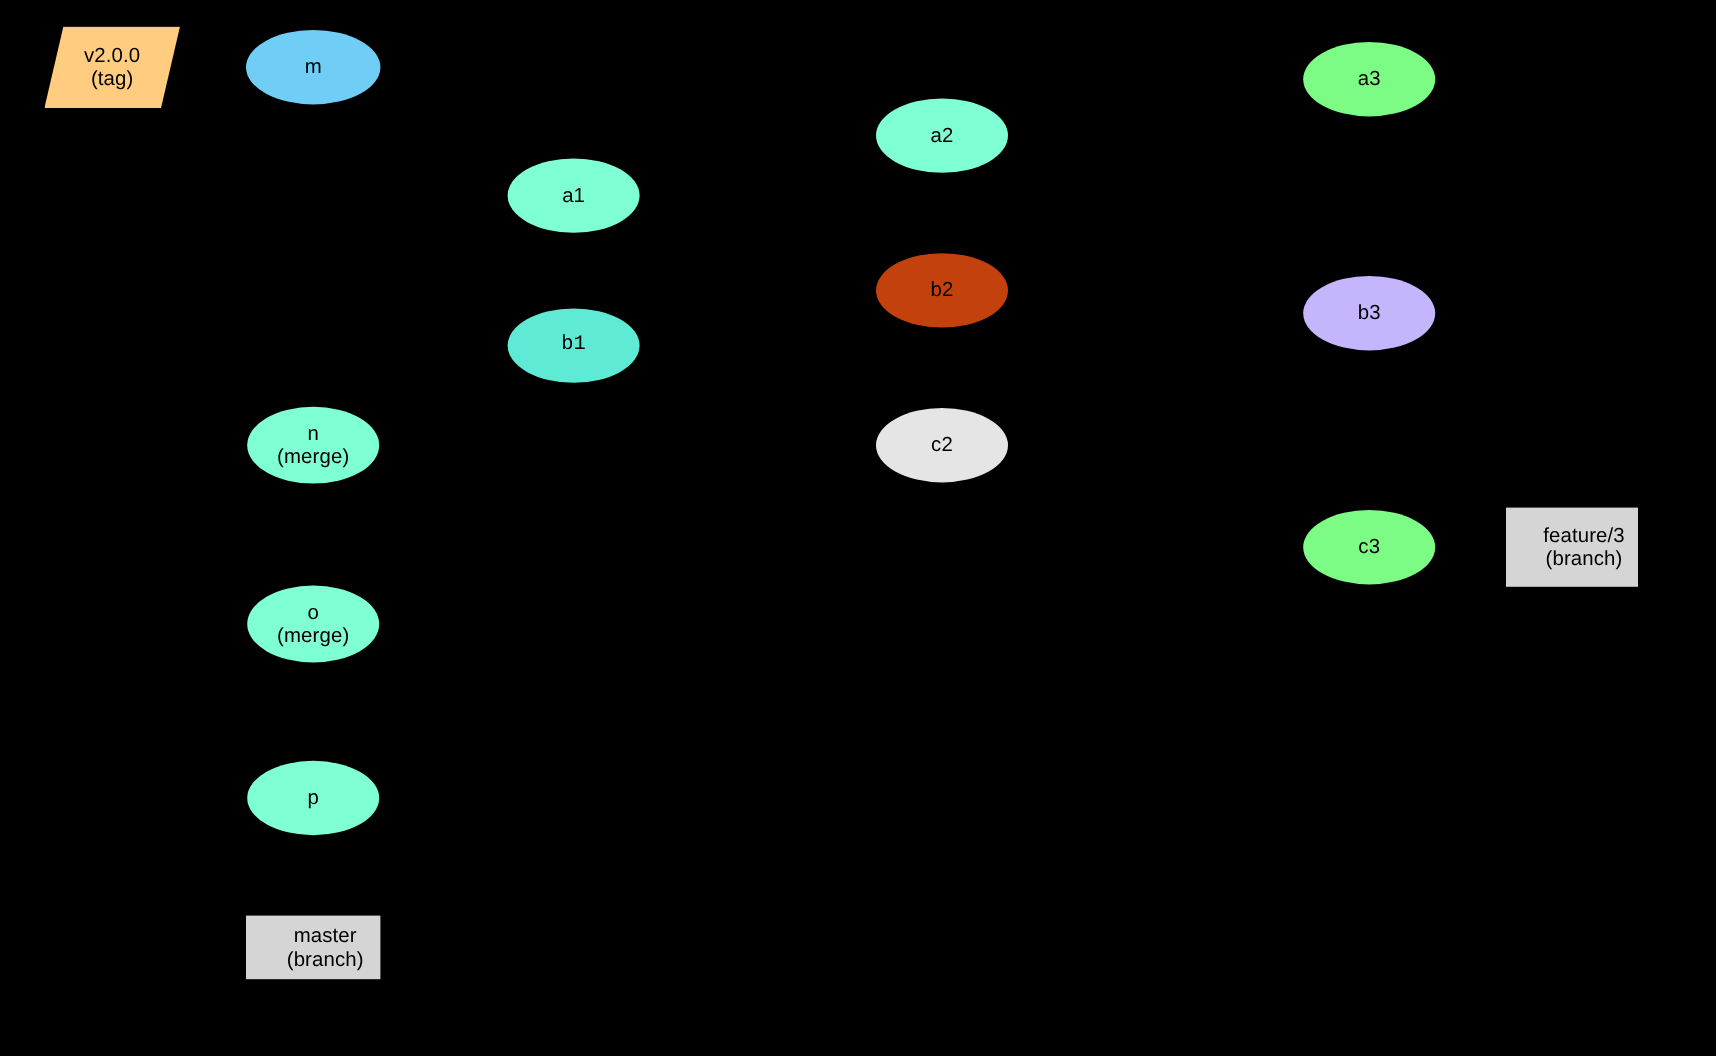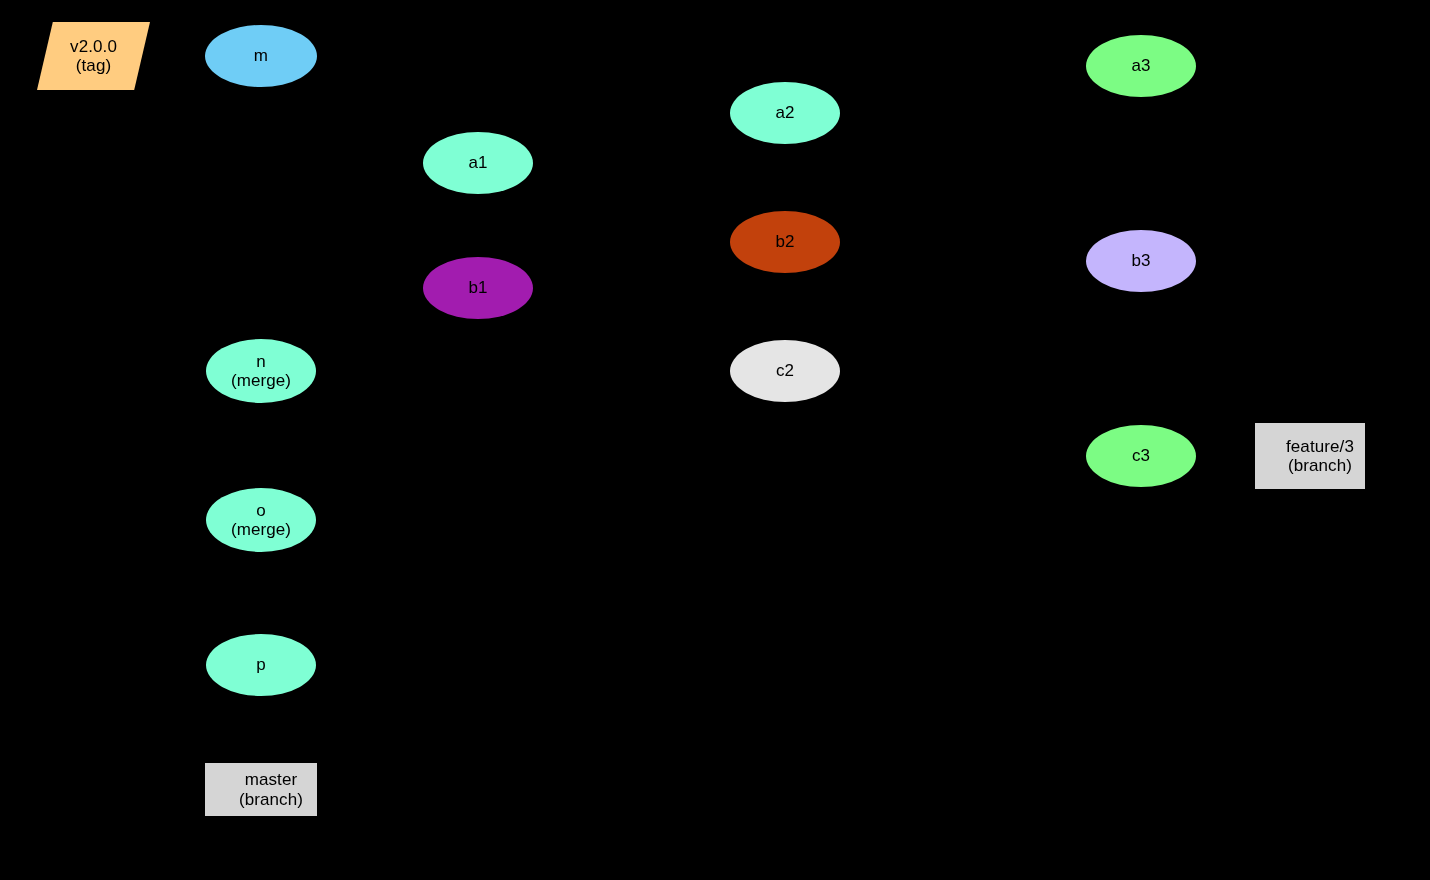--- a/index.html
+++ b/index.html
@@ -69,21 +69,21 @@
         <line x1="261" y1="696" x2="261" y2="763" stroke="#000000" stroke-width="1.2" marker-end="url(#arrow)"></line>
         <line x1="1196" y1="456" x2="1255" y2="456" stroke="#000000" stroke-width="1.2" marker-end="url(#arrow)"></line>
       </g>
   </svg>
 
   <div id="nodes-layer">
       <div class="node parallelogram" style="left: 37px; top: 22px; width: 113px; height: 68px; background: rgb(255, 204, 128); color: rgb(0, 0, 0);"><span class="node-label">v2.0.0
 (tag)</span></div>
       <div class="node ellipse" style="left: 205px; top: 25px; width: 112px; height: 62px; background: rgb(111, 205, 246); color: rgb(0, 0, 0);"><span class="node-label">m</span></div>
       <div class="node ellipse" style="left: 423px; top: 132px; width: 110px; height: 62px; background: rgb(127, 255, 212); color: rgb(0, 0, 0);"><span class="node-label">a1</span></div>
-      <div class="node ellipse" style="left: 423px; top: 257px; width: 110px; height: 62px; background: #a21caf; color: rgb(0, 0, 0);"><span class="node-label">b1</span></div>
+      <div class="node ellipse" style="left: 423px; top: 257px; width: 110px; height: 62px; background: #5eead4; color: rgb(0, 0, 0); font-family: Liberation Mono, monospace;"><span class="node-label">b1</span></div>
       <div class="node ellipse" style="left: 730px; top: 82px; width: 110px; height: 62px; background: rgb(127, 255, 212); color: rgb(0, 0, 0); justify-content: center;"><span class="node-label">a2</span></div>
       <div class="node ellipse" style="left: 730px; top: 211px; width: 110px; height: 62px; background: #c2410c; color: rgb(0, 0, 0);"><span class="node-label">b2</span></div>
       <div class="node ellipse" style="left: 730px; top: 340px; width: 110px; height: 62px; background: #e5e5e5; color: rgb(0, 0, 0);"><span class="node-label">c2</span></div>
       <div class="node ellipse" style="left: 1086px; top: 35px; width: 110px; height: 62px; background: rgb(124, 252, 132); color: rgb(0, 0, 0);"><span class="node-label">a3</span></div>
       <div class="node ellipse" style="left: 1086px; top: 230px; width: 110px; height: 62px; background: #c4b5fd; color: rgb(0, 0, 0);"><span class="node-label">b3</span></div>
       <div class="node ellipse" style="left: 1086px; top: 425px; width: 110px; height: 62px; background: rgb(124, 252, 132); color: rgb(0, 0, 0);"><span class="node-label">c3</span></div>
       <div class="node ellipse" style="left: 206px; top: 339px; width: 110px; height: 64px; background: rgb(127, 255, 212); color: rgb(0, 0, 0);"><span class="node-label">n
 (merge)</span></div>
       <div class="node ellipse" style="left: 206px; top: 488px; width: 110px; height: 64px; background: rgb(127, 255, 212); color: rgb(0, 0, 0);"><span class="node-label">o
 (merge)</span></div>

